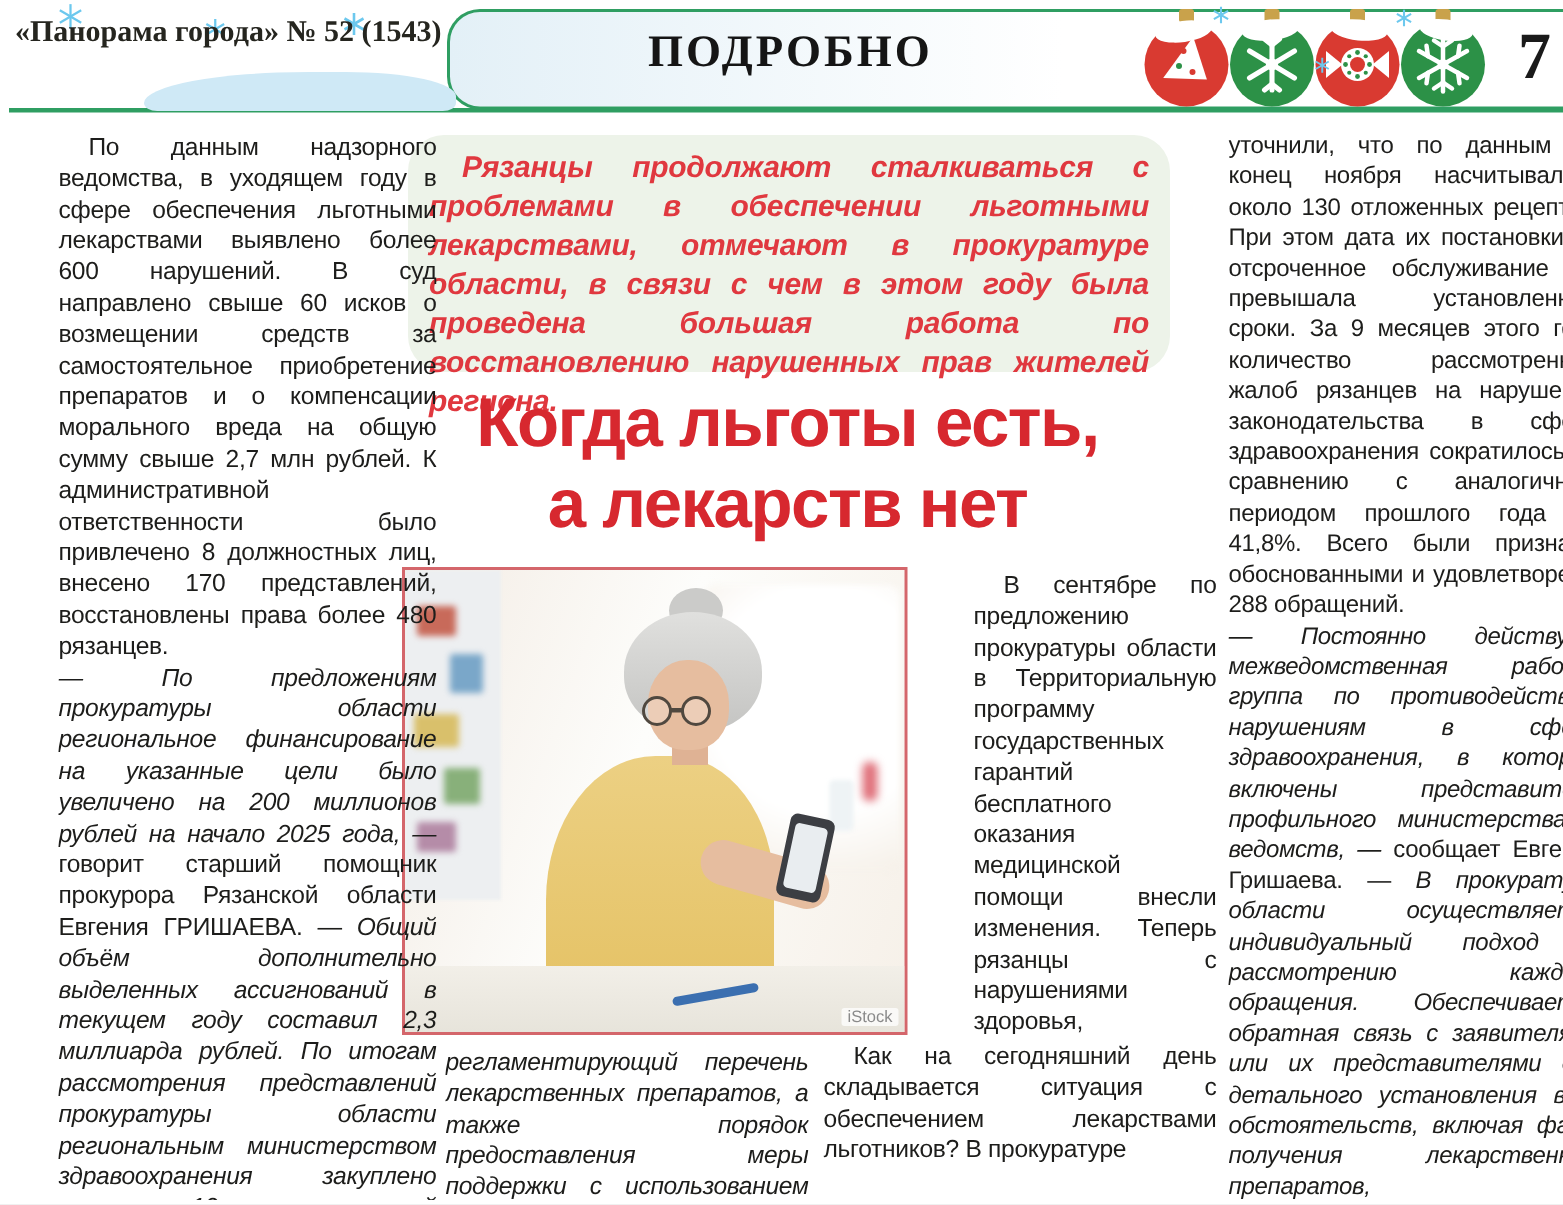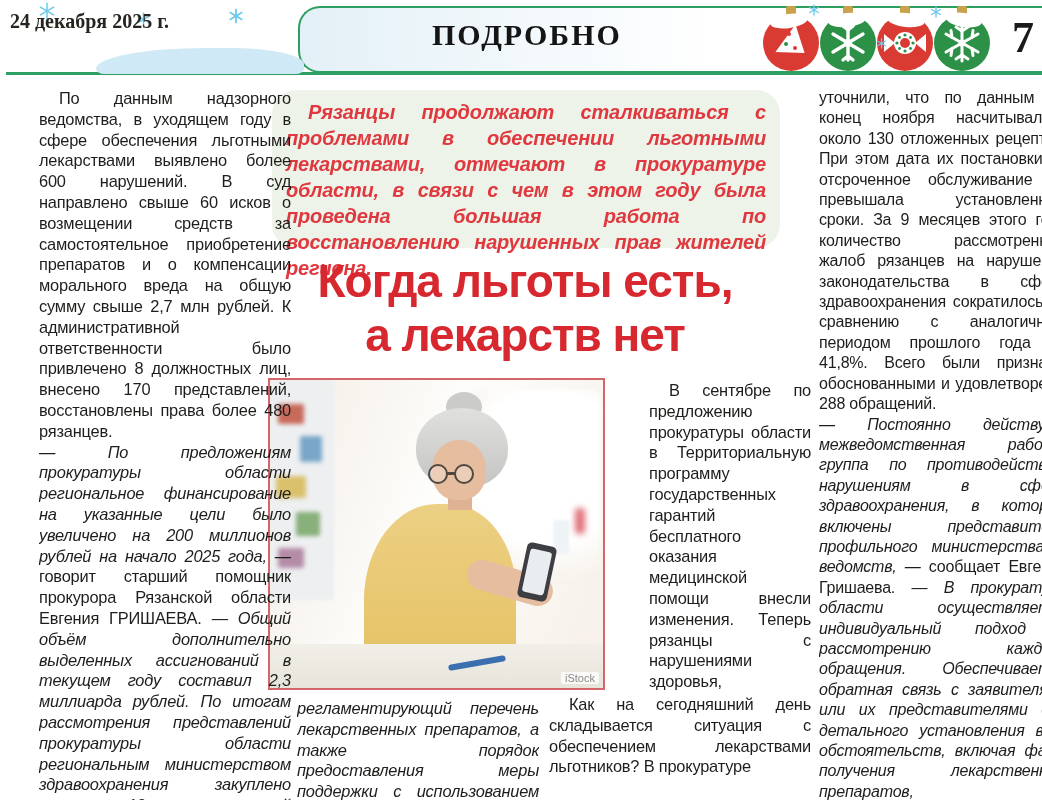--- a/index.html
+++ b/index.html
@@ -80,21 +80,21 @@
 </head>
 <body>
 
 <div class="page">
 
   <div class="section-box"></div>
   <div class="header-rule"></div>
 
   <div class="masthead">
     <div class="masthead-wave"></div>
-    <div class="masthead-date">24 декабря 2025 г.</div>
+    <div class="masthead-title">«Панорама города» № 52 (1543)</div>
   </div>
 
   <span class="flake" style="left:38px;top:2px;">
       <svg width="18" height="18" viewBox="0 0 24 24" stroke="currentColor" stroke-width="2" fill="none">
         <line x1="12" y1="1" x2="12" y2="23"></line>
         <line x1="2.5" y1="6.5" x2="21.5" y2="17.5"></line>
         <line x1="2.5" y1="17.5" x2="21.5" y2="6.5"></line>
       </svg>
     </span>
   <span class="flake" style="left:136px;top:12px;">

